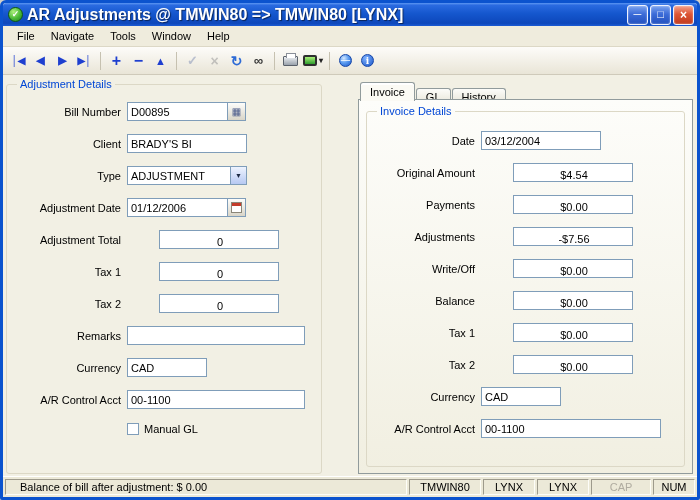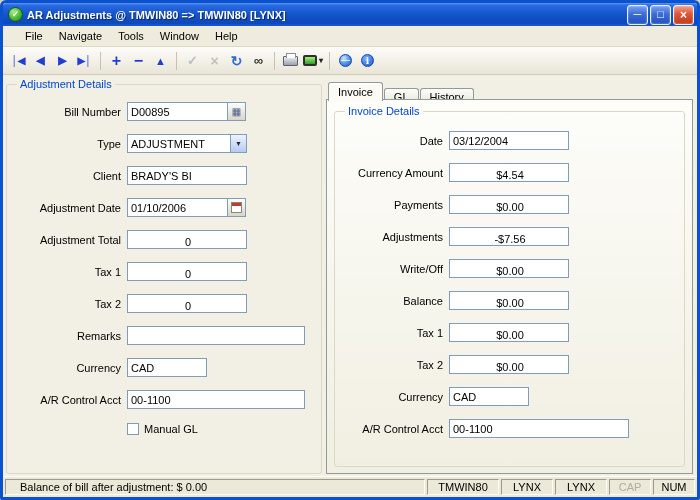--- a/index.html
+++ b/index.html
@@ -26,21 +26,21 @@
     display:flex; align-items:center; gap:4px; padding:0 3px 0 5px;
   }
   .app-icon {
     width:15px; height:15px; border-radius:50%;
     background:radial-gradient(circle at 35% 30%, #aef07e, #49b836 55%, #1e7d1e);
     border:1px solid #0f5a12;
     display:flex; align-items:center; justify-content:center;
   }
   .app-icon-check { color:#fff; font-size:9px; font-weight:bold; line-height:1; }
   .title-text {
-    flex:1; color:#fff; font-weight:bold; font-size:11px;
+    flex:1; color:#fff; font-weight:bold; font-size:16px;
     text-shadow:1px 1px 1px rgba(0,0,0,.55);
     white-space:nowrap; overflow:hidden;
   }
   .win-controls { display:flex; gap:2px; }
   .win-btn {
     width:21px; height:20px; border-radius:3px;
     border:1px solid #eef2ff;
     display:flex; align-items:center; justify-content:center;
     color:#fff; font-size:11px; font-weight:bold; line-height:1;
     background:linear-gradient(180deg,#7aa2ee 0%,#3c6cd8 45%,#2250be 100%);
@@ -48,21 +48,21 @@
   }
   .win-btn.close-button {
     background:linear-gradient(180deg,#f3a08a 0%,#dd5535 45%,#c03a1c 100%);
     font-size:12px;
   }
 
   
   .menubar {
     height:21px; flex:0 0 21px;
     background:#efecdd;
-    display:flex; align-items:center; padding:0 14px;
+    display:flex; align-items:center; padding:0 6px;
     border-bottom:1px solid #dcd8c6;
   }
   .menu-item { padding:2px 8px; cursor:default; }
 
   
   .toolbar {
     height:28px; flex:0 0 28px;
     background:linear-gradient(#fdfcf9,#e9e5d7);
     border-bottom:1px solid #cfcaba;
     display:flex; align-items:center; gap:1px; padding:0 5px;
@@ -152,21 +152,21 @@
   .cal { width:11px; height:11px; background:#fff; border:1px solid #8a8678; position:relative; display:inline-block; }
   .cal::before { content:''; position:absolute; top:0; left:0; right:0; height:3px; background:#c43b2a; }
 
   .chk-row { display:flex; align-items:center; margin:14px 0 0 112px; }
   .checkbox {
     width:12px; height:12px; background:#fff;
     border:1px solid #7f9db9; margin-right:5px; display:inline-block;
   }
 
   
-  .right { flex:1; display:flex; flex-direction:column; min-width:0; padding-right:1px; }
+  .right { flex:1; display:flex; flex-direction:column; min-width:0; padding-right:1px;margin-left:32px; }
   .tab-bar { display:flex; align-items:flex-end; height:21px; padding-left:2px; }
   .tab {
     border:1px solid #919b9c; border-bottom:none;
     border-radius:3px 3px 0 0;
     padding:2px 9px 3px 9px; margin-right:1px;
     background:linear-gradient(#fcfcf9,#e4e1d2);
     position:relative; top:7px; z-index:1;
   }
   .tab.active {
     background:#fbfaf4; z-index:3; top:1px;
@@ -260,36 +260,36 @@
       <legend>Adjustment Details</legend>
       <div class="fields">
           <div class="frow">
             <label class="flabel">Bill Number</label>
             <span class="fwrap">
               <span class="input" style="width: 101px;">D00895</span>
               <span class="side-btn btn-lookup">▦</span>
             </span>
           </div>
           <div class="frow">
+            <label class="flabel">Client</label>
+            <span class="fwrap">
+              <span class="input" style="width: 120px;">BRADY'S BI</span>
+            </span>
+          </div>
+          <div class="frow">
             <label class="flabel">Type</label>
             <span class="fwrap">
               <span class="input" style="width: 104px;">ADJUSTMENT</span>
               <span class="side-btn btn-combo">▼</span>
             </span>
           </div>
           <div class="frow">
-            <label class="flabel">Client</label>
-            <span class="fwrap">
-              <span class="input" style="width: 120px;">BRADY'S BI</span>
-            </span>
-          </div>
-          <div class="frow">
             <label class="flabel">Adjustment Date</label>
             <span class="fwrap">
-              <span class="input" style="width: 101px;">01/10/2006</span>
+              <span class="input" style="width: 101px;">01/12/2006</span>
               <span class="side-btn btn-cal">
                 <span class="cal"></span>
               </span>
             </span>
           </div>
           <div class="frow">
             <label class="flabel">Adjustment Total</label>
             <span class="fwrap">
               <span class="input right" style="width: 120px;">0</span>
             </span>
@@ -341,21 +341,21 @@
         <fieldset class="group inv-group">
           <legend>Invoice Details</legend>
           <div class="fields">
               <div class="frow">
                 <label class="flabel">Date</label>
                 <span class="fwrap">
                   <span class="input" style="width: 120px;">03/12/2004</span>
                 </span>
               </div>
               <div class="frow">
-                <label class="flabel">Currency Amount</label>
+                <label class="flabel">Original Amount</label>
                 <span class="fwrap">
                   <span class="input right" style="width: 120px;">$4.54</span>
                 </span>
               </div>
               <div class="frow">
                 <label class="flabel">Payments</label>
                 <span class="fwrap">
                   <span class="input right" style="width: 120px;">$0.00</span>
                 </span>
               </div>
@@ -407,18 +407,18 @@
     </div>
 
   </div>
 
   <div class="statusbar">
     <span class="sb-panel sb-msg">Balance of bill after adjustment: $ 0.00</span>
     <span class="sb-panels" style="display:flex;gap:2px;">
         <span class="sb-panel sb-cell" style="width: 72px;">TMWIN80</span>
         <span class="sb-panel sb-cell" style="width: 52px;">LYNX</span>
         <span class="sb-panel sb-cell" style="width: 52px;">LYNX</span>
-        <span class="sb-panel sb-cell dim" style="width: 42px;">CAP</span>
+        <span class="sb-panel sb-cell dim" style="width: 60px;">CAP</span>
         <span class="sb-panel sb-cell" style="width: 42px;">NUM</span>
       </span>
   </div>
 
 </div>
 
 </body></html>

